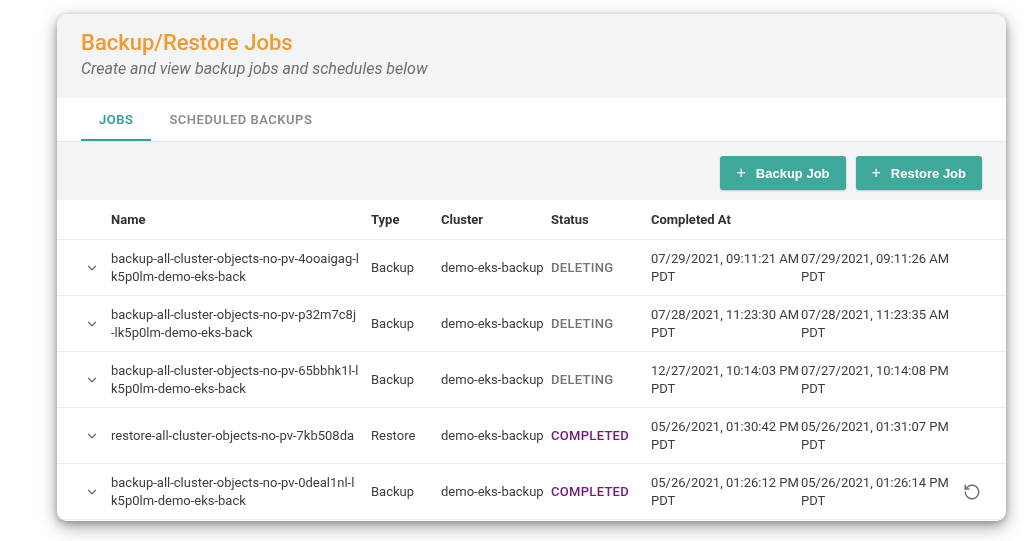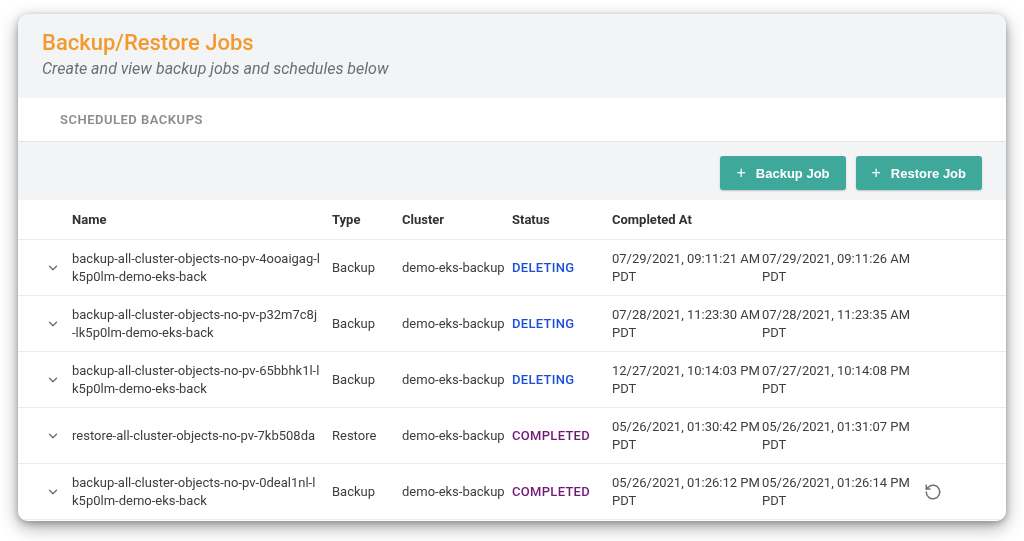--- a/index.html
+++ b/index.html
@@ -12,20 +12,21 @@
     overflow: hidden;
     position: relative;
   }
   .shadow-wrap {
     position: absolute;
     inset: 14px 18px 20px 18px;
     border-radius: 10px;
     background: #f3f4f5;
     box-shadow: 0 6px 18px rgba(0,0,0,0.35), 0 2px 6px rgba(0,0,0,0.25);
     overflow: hidden;
+    margin-left: 39px;
   }
   .header {
     padding: 16px 24px 4px 24px;
     background: #f3f4f5;
   }
   .page-title {
     font-size: 22px;
     font-weight: 500;
     color: #f39a2e;
     margin: 0 0 4px 0;
@@ -95,21 +96,21 @@
     font-size: 13px;
     font-weight: 700;
     color: #2f3234;
   }
   .row {
     padding: 10px 10px;
     font-size: 13px;
     color: #3b3e41;
   }
   .cell-name { word-break: break-all; line-height: 1.35; padding-right: 12px;}
-  .status-deleting { color: #1d4ed8; letter-spacing: .3px; font-weight: 500;}
+  .status-deleting { color: #737373; letter-spacing: .3px; font-weight: 500;}
   .status-completed { color: #701a75; letter-spacing: .3px; font-weight: 500;}
   .chev {
     display: flex;
     align-items: center;
     justify-content: center;
     color: #6d6f72;
     cursor: pointer;
     padding-left: 6px;
   }
   .restore-icon {
@@ -125,20 +126,21 @@
 <body>
 
 <div class="shadow-wrap">
 
   <div class="header">
     <h1 class="page-title">Backup/Restore Jobs</h1>
     <p class="page-subtitle">Create and view backup jobs and schedules below</p>
   </div>
 
   <div class="tabs">
+    <div class="tab active">JOBS</div>
     <div class="tab">SCHEDULED BACKUPS</div>
   </div>
 
   <div class="toolbar">
     <button class="btn">
       <span class="plus">+</span>
       <span>Backup Job</span>
     </button>
     <button class="btn">
       <span class="plus">+</span>

